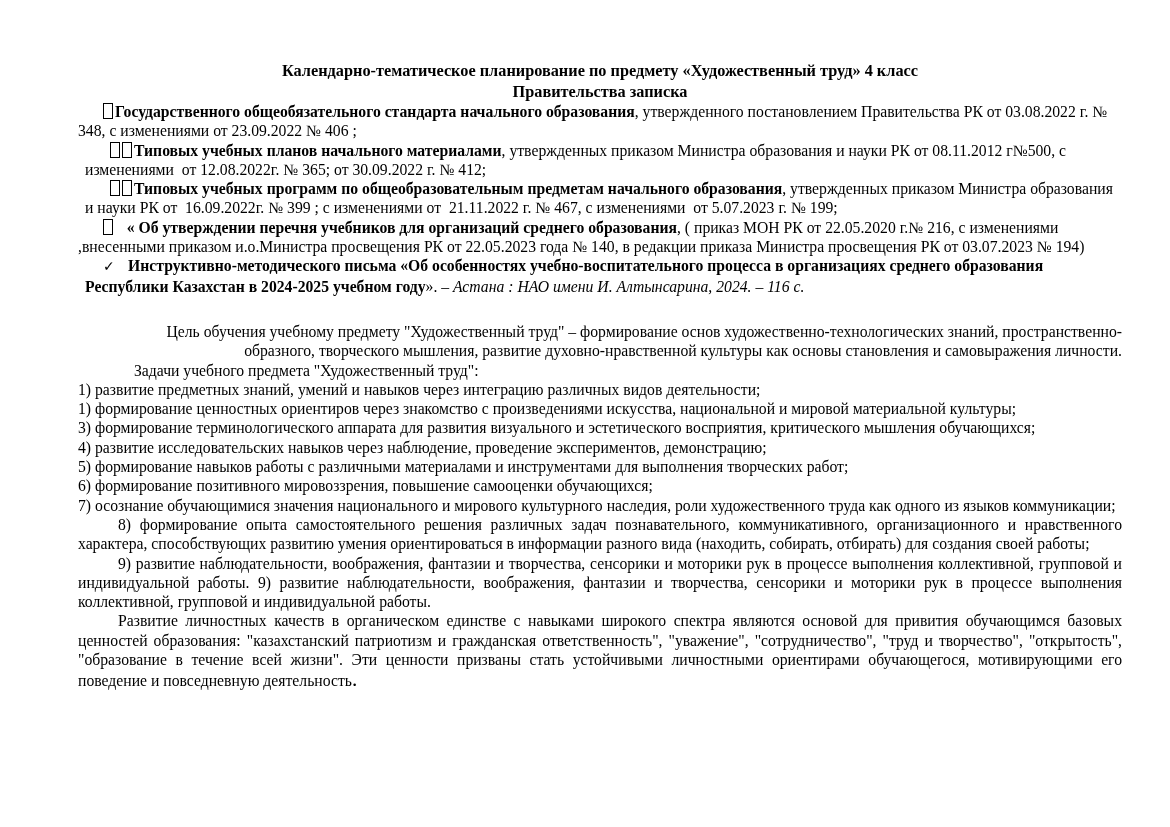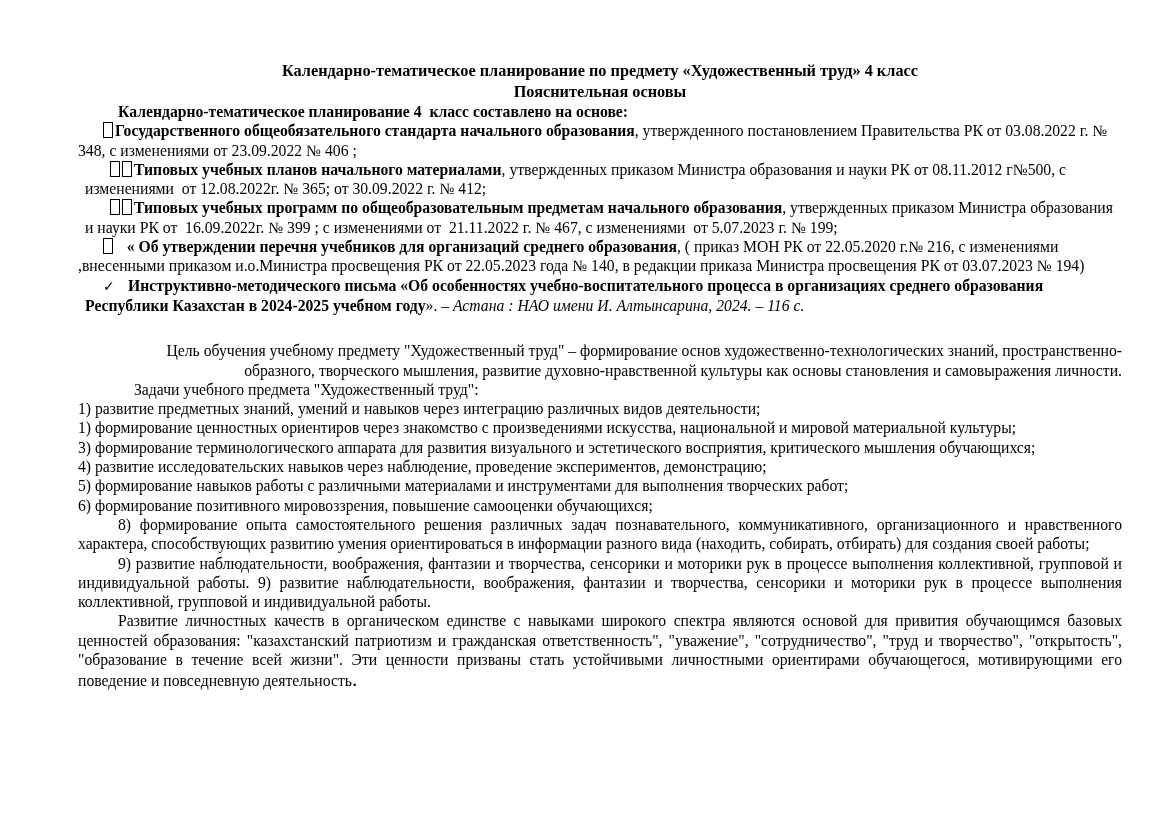--- a/index.html
+++ b/index.html
@@ -53,33 +53,33 @@
     margin-right: 2px;
   }
   .tofu.bb { border-width: 1.6px; }
 </style>
 </head>
 <body>
 
 <div class="page">
   <div id="doc">
       <p class="title"><span class="b">Календарно-тематическое планирование по предмету «Художественный труд» 4 класс</span></p>
-      <p class="title"><span class="b">Пояснительная основы</span></p>
-      <p class="lead"><span class="b">Календарно-тематическое планирование 4&nbsp; класс составлено на основе:</span></p>
+      <p class="title"><span class="b">Правительства записка</span></p>
       <p class="src1"><span class="tofu bb"></span><span class="b">Государственного общеобязательного стандарта начального образования</span><span class="">, утвержденного постановлением Правительства РК от 03.08.2022 г. № 348, с изменениями от 23.09.2022 № 406 ;</span></p>
       <p class="src2"><span class="tofu bb"></span><span class="tofu bb"></span><span class="b">Типовых учебных планов начального материалами</span><span class="">, утвержденных приказом Министра образования и науки РК от 08.11.2012 г№500, с изменениями&nbsp; от 12.08.2022г. № 365; от 30.09.2022 г. № 412;</span></p>
       <p class="src2"><span class="tofu bb"></span><span class="tofu bb"></span><span class="b">Типовых учебных программ по общеобразовательным предметам начального образования</span><span class="">, утвержденных приказом Министра образования и науки РК от&nbsp; 16.09.2022г. № 399 ; с изменениями от&nbsp; 21.11.2022 г. № 467, с изменениями&nbsp; от 5.07.2023 г. № 199;</span></p>
       <p class="src1"><span class="tofu"></span><span class="b">&nbsp;&nbsp; « Об утверждении перечня учебников для организаций среднего образования</span><span class="">, ( приказ МОН РК от 22.05.2020 г.№ 216, с изменениями ,внесенными приказом и.о.Министра просвещения РК от 22.05.2023 года № 140, в редакции приказа Министра просвещения РК от 03.07.2023 № 194)</span></p>
       <p class="cite"><span class="check">✓&nbsp;&nbsp;&nbsp;</span><span class="b">Инструктивно-методического письма «Об особенностях учебно-воспитательного процесса в организациях среднего образования Республики Казахстан в 2024-2025 учебном году</span><span class="">». </span><span class="i">– Астана : НАО имени И. Алтынсарина, 2024. – 116 с.</span></p>
       <p class="spacer"></p>
       <p class="goal"><span class="">Цель обучения учебному предмету "Художественный труд" – формирование основ художественно-технологических знаний, пространственно-образного, творческого мышления, развитие духовно-нравственной культуры как основы становления и самовыражения личности.</span></p>
       <p class="tasks"><span class="">Задачи учебного предмета "Художественный труд":</span></p>
       <p class="item"><span class="">1) развитие предметных знаний, умений и навыков через интеграцию различных видов деятельности;</span></p>
       <p class="item"><span class="">1) формирование ценностных ориентиров через знакомство с произведениями искусства, национальной и мировой материальной культуры;</span></p>
       <p class="item"><span class="">3) формирование терминологического аппарата для развития визуального и эстетического восприятия, критического мышления обучающихся;</span></p>
       <p class="item"><span class="">4) развитие исследовательских навыков через наблюдение, проведение экспериментов, демонстрацию;</span></p>
       <p class="item"><span class="">5) формирование навыков работы с различными материалами и инструментами для выполнения творческих работ;</span></p>
       <p class="item"><span class="">6) формирование позитивного мировоззрения, повышение самооценки обучающихся;</span></p>
+      <p class="item"><span class="">7) осознание обучающимися значения национального и мирового культурного наследия, роли художественного труда как одного из языков коммуникации;</span></p>
       <p class="jind"><span class="">8) формирование опыта самостоятельного решения различных задач познавательного, коммуникативного, организационного и нравственного характера, способствующих развитию умения ориентироваться в информации разного вида (находить, собирать, отбирать) для создания своей работы;</span></p>
       <p class="jind"><span class="">9) развитие наблюдательности, воображения, фантазии и творчества, сенсорики и моторики рук в процессе выполнения коллективной, групповой и индивидуальной работы. 9) развитие наблюдательности, воображения, фантазии и творчества, сенсорики и моторики рук в процессе выполнения коллективной, групповой и индивидуальной работы.</span></p>
       <p class="jind"><span class="">Развитие личностных качеств в органическом единстве с навыками широкого спектра являются основой для привития обучающимся базовых ценностей образования: "казахстанский патриотизм и гражданская ответственность", "уважение", "сотрудничество", "труд и творчество", "открытость", "образование в течение всей жизни". Эти ценности призваны стать устойчивыми личностными ориентирами обучающегося, мотивирующими его поведение и повседневную деятельность</span><span class="lg">.</span></p>
     </div>
 </div>
 
 </body></html>

